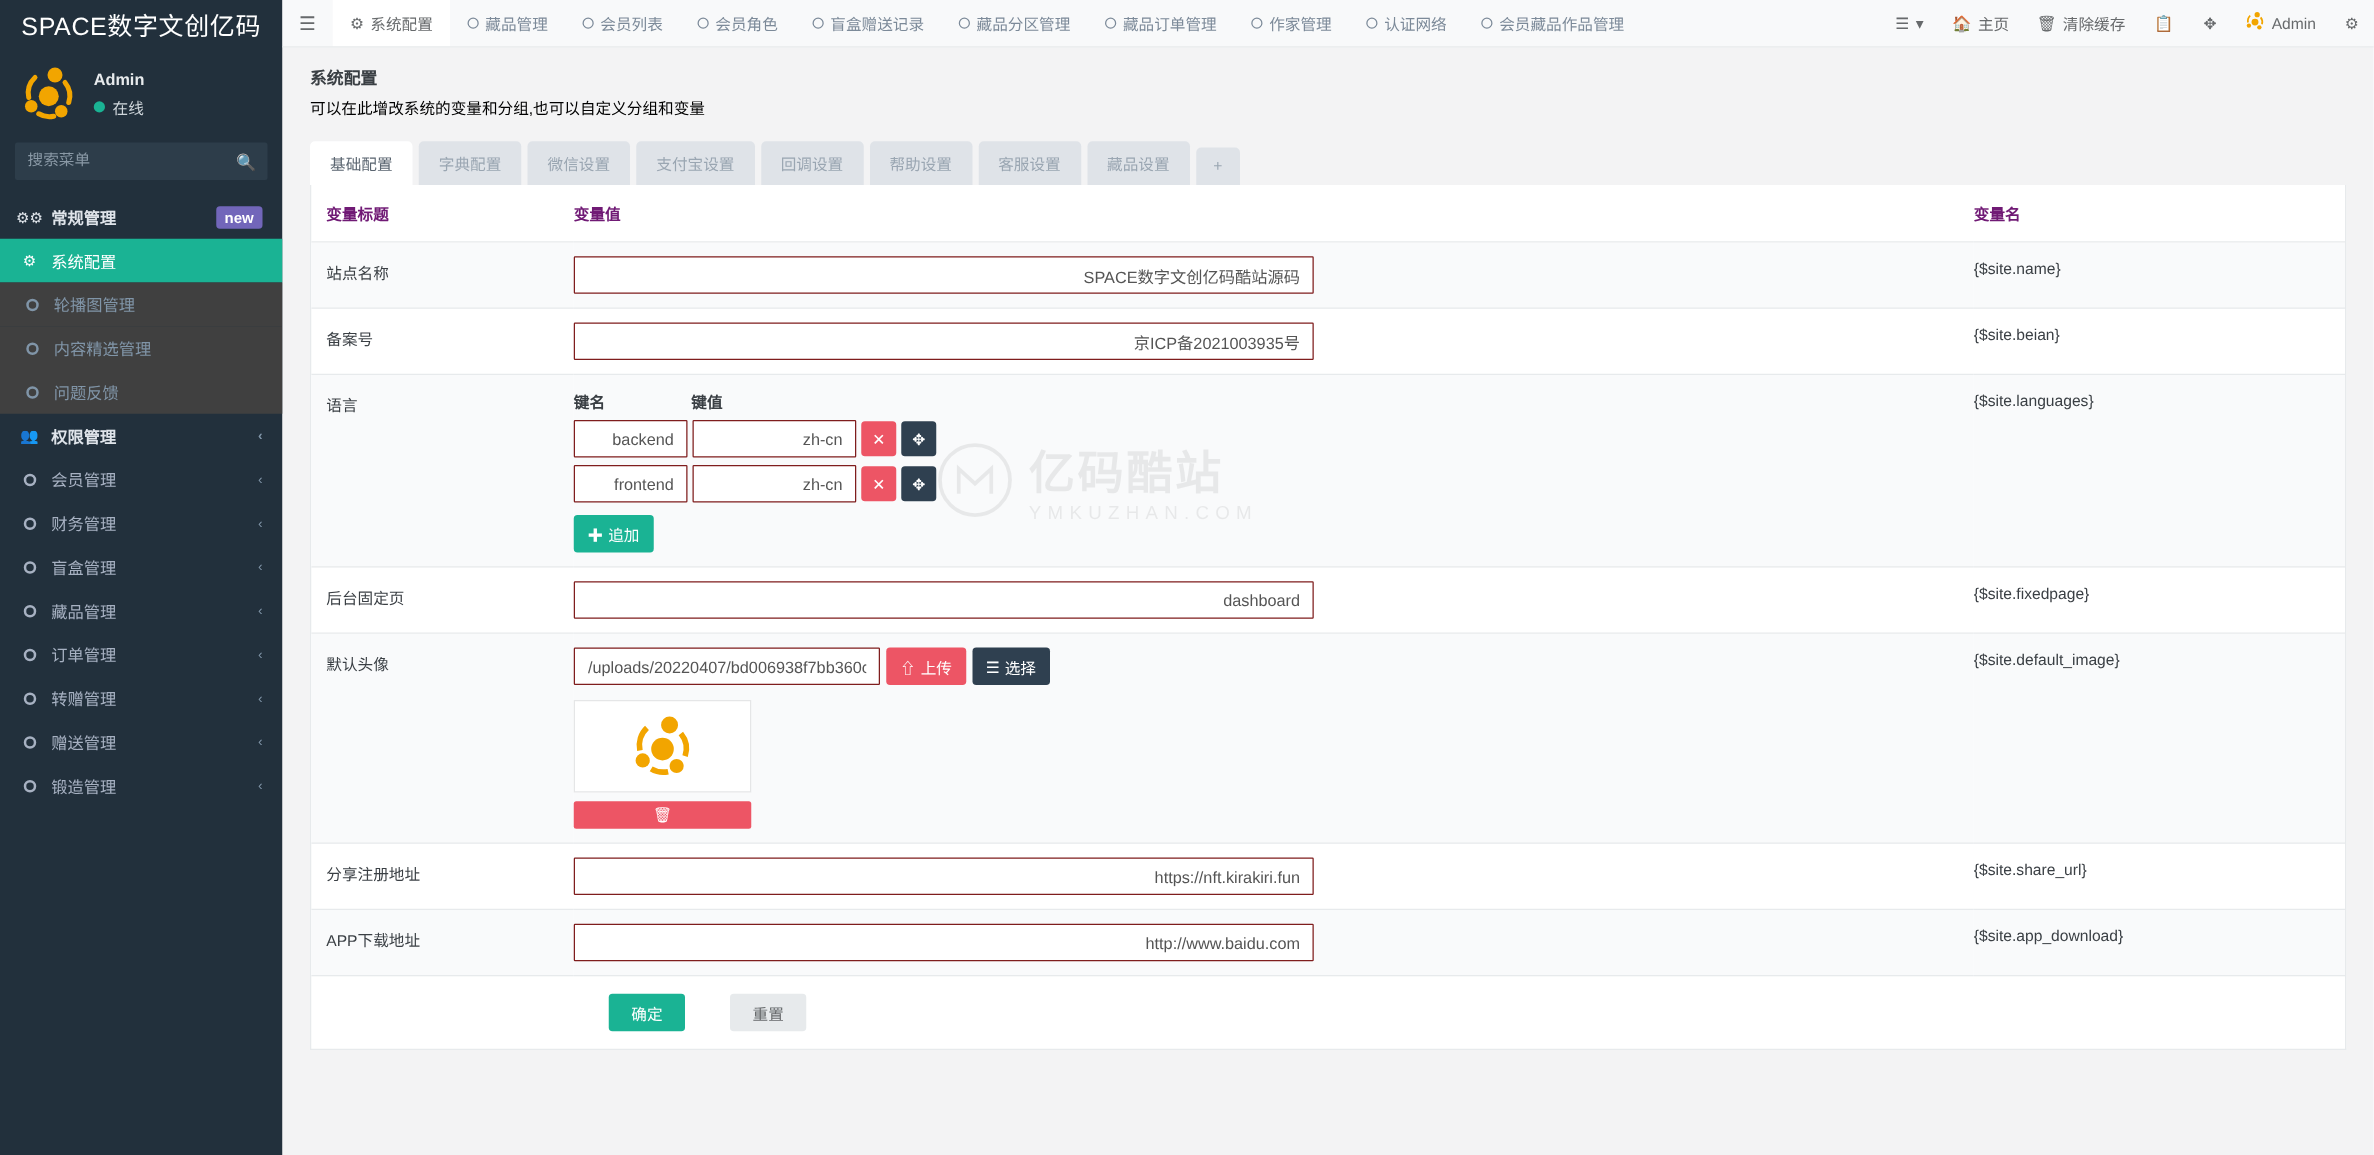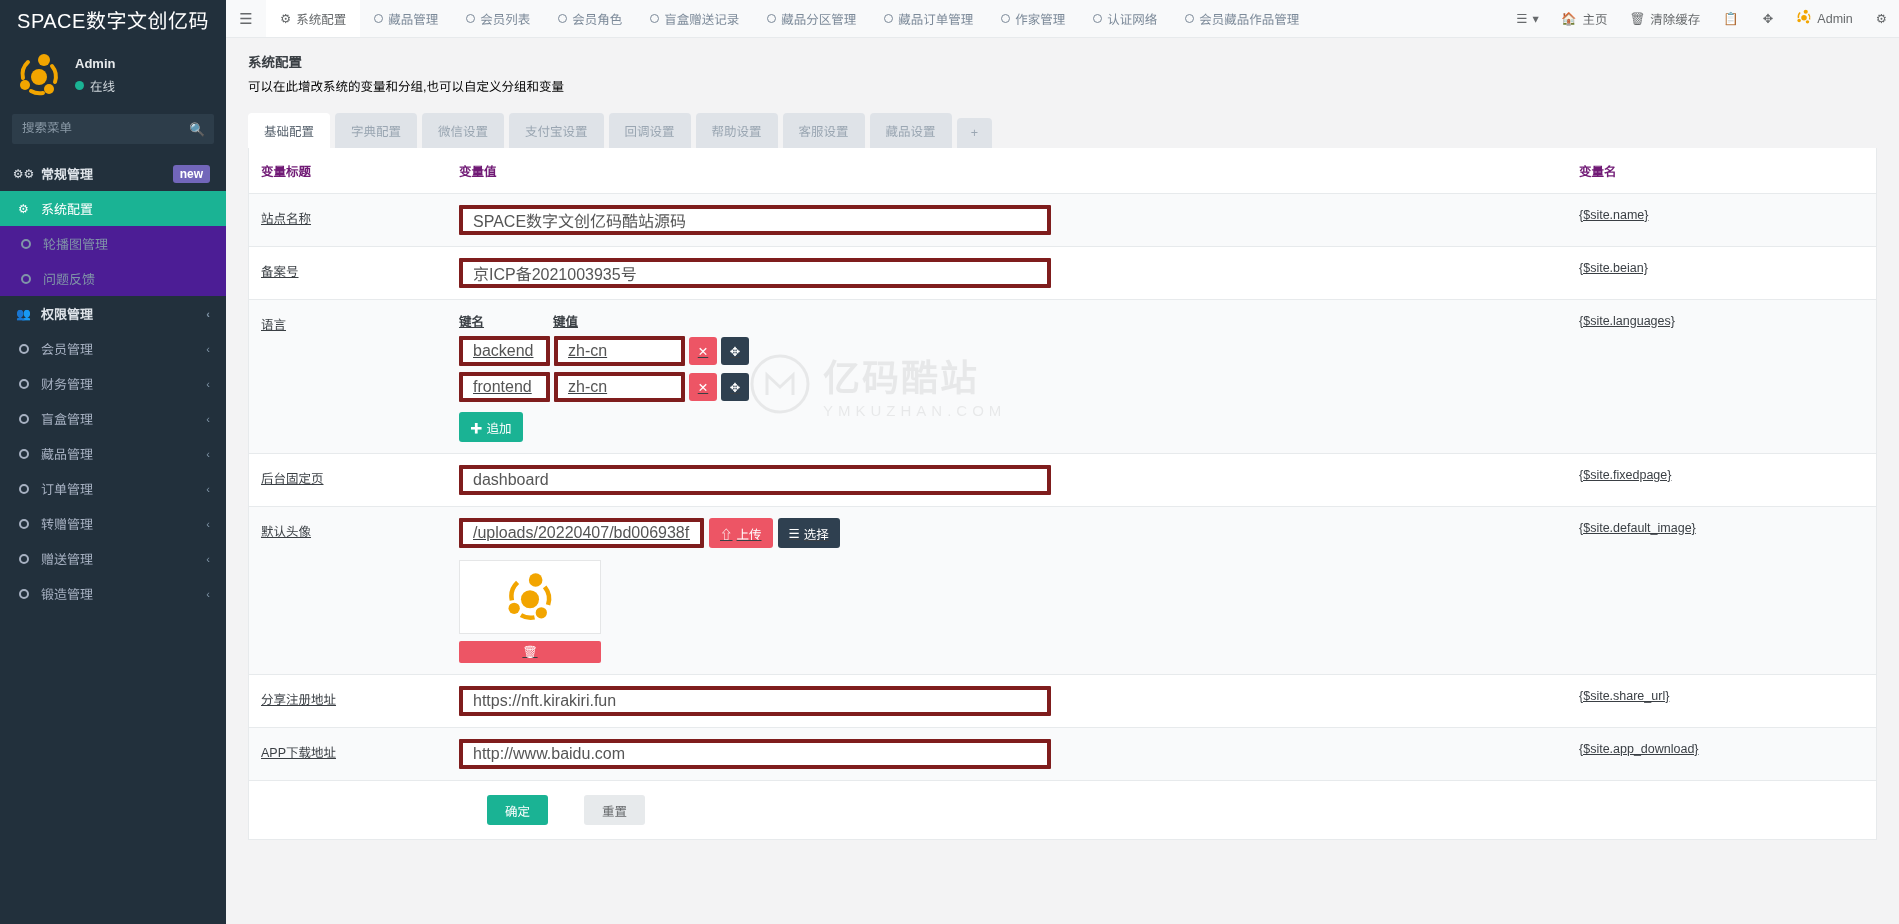--- a/index.html
+++ b/index.html
@@ -52,21 +52,21 @@
 
   .menu { flex: 1; overflow: hidden; }
   .m-item {
     display: flex; align-items: center; gap: 10px;
     height: 35px; padding: 0 16px;
     color: #a7b1c2; font-size: 13px; cursor: pointer;
     position: relative;
   }
   .m-item.top { color: #dfe4ea; font-weight: bold; }
   .m-item.active { background: #1ab394; color: #fff; }
-  .m-item.sub { background: #4c1d95; color: #8095a8; padding-left: 18px; }
+  .m-item.sub { background: #404040; color: #8095a8; padding-left: 18px; }
   .m-ic { width: 15px; display: inline-flex; justify-content: center; font-size: 12px; }
   .m-label { flex: 1; }
   .badge-new {
     background: #7266ba; color: #fff; font-size: 12px; font-weight: bold;
     padding: 2px 7px; border-radius: 3px;
   }
   .caret-left { color: #8095a8; font-size: 11px; }
   .ring {
     display:inline-block; width:10px; height:10px; border:2px solid currentColor;
     border-radius:50%;
@@ -127,30 +127,30 @@
   table.cfg { width: 100%; border-collapse: collapse; }
   table.cfg th {
     text-align: left; font-size: 12.5px; font-weight: bold; color: #701a75;
     padding: 13px 0 13px 0; border-bottom: 1px solid #e7eaec;
   }
   table.cfg th.c1 { width: 210px; padding-left: 12px; }
   table.cfg th.c2 { width: 1120px; }
   table.cfg th.c3 { }
   table.cfg td {
     vertical-align: top; padding: 11px 0;
-    border-bottom: 1px solid #e7eaec; font-size: 12.5px; color: #3a3f44; text-decoration: underline;
+    border-bottom: 1px solid #e7eaec; font-size: 12.5px; color: #3a3f44;
   }
   table.cfg td.c1 { padding-left: 12px; padding-top: 14px; }
   table.cfg td.c3 { color: #3a3f44; padding-top: 14px; }
   table.cfg tr.alt td { background: #f9fafb; }
 
   .inp {
-    width: 592px; height: 30px; border: 4px solid #7f1d1d; background: #fff;
-    padding: 0 10px; font-size: 16px; color: #555; outline: none;
-    font-family: "Liberation Sans", sans-serif; border-radius: 1px;
+    width: 592px; height: 30px; border: 1px solid #7f1d1d; background: #fff;
+    padding: 0 10px; font-size: 13px; color: #555; outline: none;
+    font-family: "Liberation Sans", sans-serif; border-radius: 1px; text-align: right;
   }
   .inp.sm { width: 91px; }
   .inp.md { width: 131px; }
   .inp.path { width: 245px; }
 
   .kv-head { display: flex; gap: 0; margin-bottom: 6px; }
   .kv-head span { font-weight: bold; font-size: 12.5px; color: #3a3f44; }
   .kv-h1 { width: 94px; }
   .kv-h2 { width: 140px; }
   .kv-row { display: flex; align-items: center; gap: 4px; margin-bottom: 6px; }
@@ -234,20 +234,26 @@
         </div>
         <div class="m-item active">
           <span class="m-ic">⚙</span>
           <span class="m-label">系统配置</span>
         </div>
         <div class="m-item sub">
           <span class="m-ic">
             <i class="ring"></i>
           </span>
           <span class="m-label">轮播图管理</span>
+        </div>
+        <div class="m-item sub">
+          <span class="m-ic">
+            <i class="ring"></i>
+          </span>
+          <span class="m-label">内容精选管理</span>
         </div>
         <div class="m-item sub">
           <span class="m-ic">
             <i class="ring"></i>
           </span>
           <span class="m-label">问题反馈</span>
         </div>
         <div class="m-item top">
           <span class="m-ic">👥</span>
           <span class="m-label">权限管理</span>

